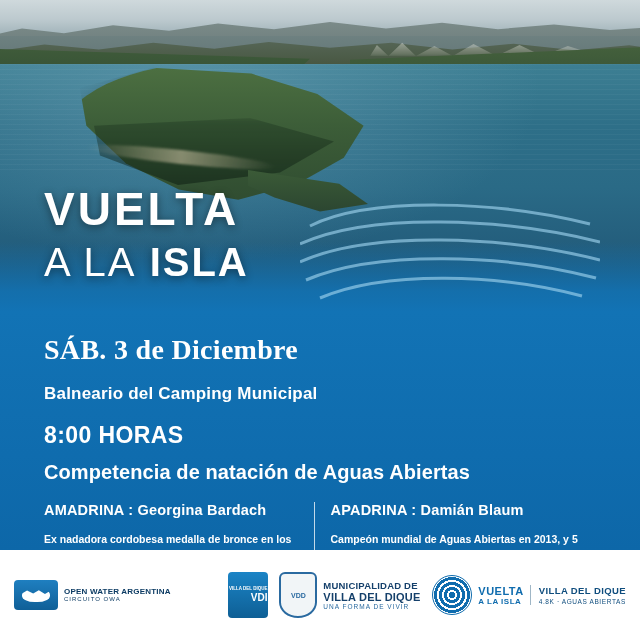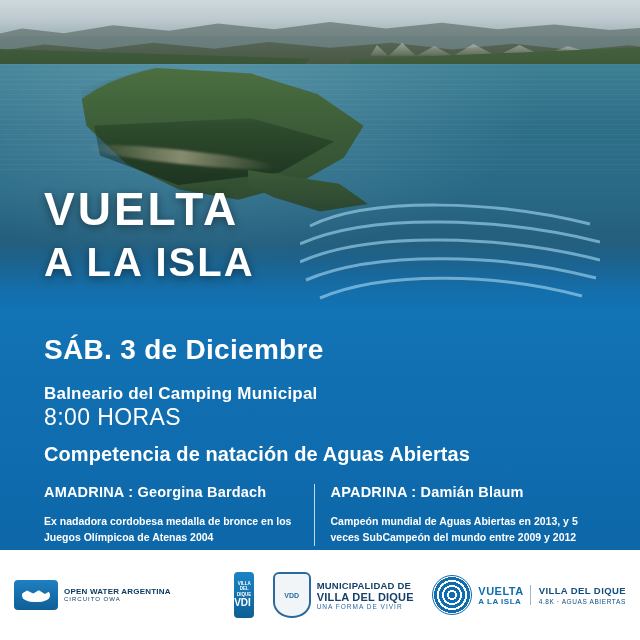--- a/index.html
+++ b/index.html
@@ -106,32 +106,32 @@
     position:absolute; left: 44px; top: 186px; color:#fff;
     text-shadow: 0 2px 8px rgba(0,0,0,.45);
   }
   .title-main {
     font-size: 46px; font-weight: 700; letter-spacing: 3px; line-height: 1;
   }
   .title-sub {
     font-size: 40px; font-weight: 700; letter-spacing: 2px; line-height: 1.1;
     margin-top: 8px;
   }
-  .title-sub .light { font-weight: 700; }
+  .title-sub .light { font-weight: 400; }
 
   
   .info {
     position:absolute; left:0; top: 312px; width: 640px; height: 238px;
     background: linear-gradient(to bottom, #1273b5 0%, #0f6cae 60%, #0d67a8 100%);
     color:#fff;
     padding: 22px 40px 0 44px;
   }
-  .date { font-size: 28px; font-weight: 700; letter-spacing: .3px; }
+  .date { font-size: 28px; font-weight: 700; letter-spacing: .3px; font-family: Liberation Serif, serif; }
   .place { font-size: 17px; font-weight: 700; margin-top: 18px; letter-spacing: .2px; }
-  .hour { font-size: 23px; font-weight: 400; letter-spacing: .4px; }
+  .hour { font-size: 23px; font-weight: 700; margin-top: 18px; letter-spacing: .4px; }
   .comp { font-size: 20px; font-weight: 700; margin-top: 12px; letter-spacing: .1px; }
 
   .sponsors-row {
     display:flex; margin-top: 18px; align-items: flex-start;
   }
   .sp-col { flex: 1 1 0; }
   .sp-col.right { padding-left: 16px; border-left: 1px solid rgba(255,255,255,.75); }
   .sp-title { font-size: 14.5px; font-weight: 700; letter-spacing: .2px; }
   .sp-desc { font-size: 10.5px; line-height: 1.55; margin-top: 13px; max-width: 250px; font-weight: bold; }
 
@@ -151,24 +151,24 @@
     width: 44px; height: 30px; border-radius: 4px;
     background: linear-gradient(to bottom, #1f7fc0, #0f5f97);
     position: relative; overflow:hidden;
   }
   .owa-mark:after {
     content:""; position:absolute; left:8px; top:8px; width:28px; height:14px;
     background:#fff; border-radius: 50% 50% 45% 45%;
     clip-path: polygon(0 40%, 18% 18%, 40% 40%, 60% 16%, 82% 42%, 100% 22%, 100% 100%, 0 100%);
   }
   .vdi-mark {
-    width: 20px; height: 46px; border-radius: 4px;
+    width: 40px; height: 46px; border-radius: 4px;
     background: linear-gradient(to bottom,#1b84c6,#0e5f95);
     color:#fff; font-size:7px; font-weight:700; text-align:center;
-    display:flex; flex-direction:column; align-items:flex-start; justify-content:center; line-height:1.2;margin-left:45px;
+    display:flex; flex-direction:column; align-items:flex-end; justify-content:center; line-height:1.2;margin-left:45px;
   }
   .shield {
     width: 38px; height: 46px;
     background: #f1f5f7; border: 2px solid #2a6aa0;
     border-radius: 6px 6px 50% 50% / 6px 6px 34% 34%;
     display:flex; align-items:center; justify-content:center;
     color:#2a6aa0; font-size: 7px; font-weight:700; text-align:center;
   }
   .muni-txt .m1 { font-size: 9.5px; font-weight:700; color:#15406b; letter-spacing:.2px;}
   .muni-txt .m2 { font-size: 11px; font-weight:700; color:#15406b; letter-spacing:.2px;}

